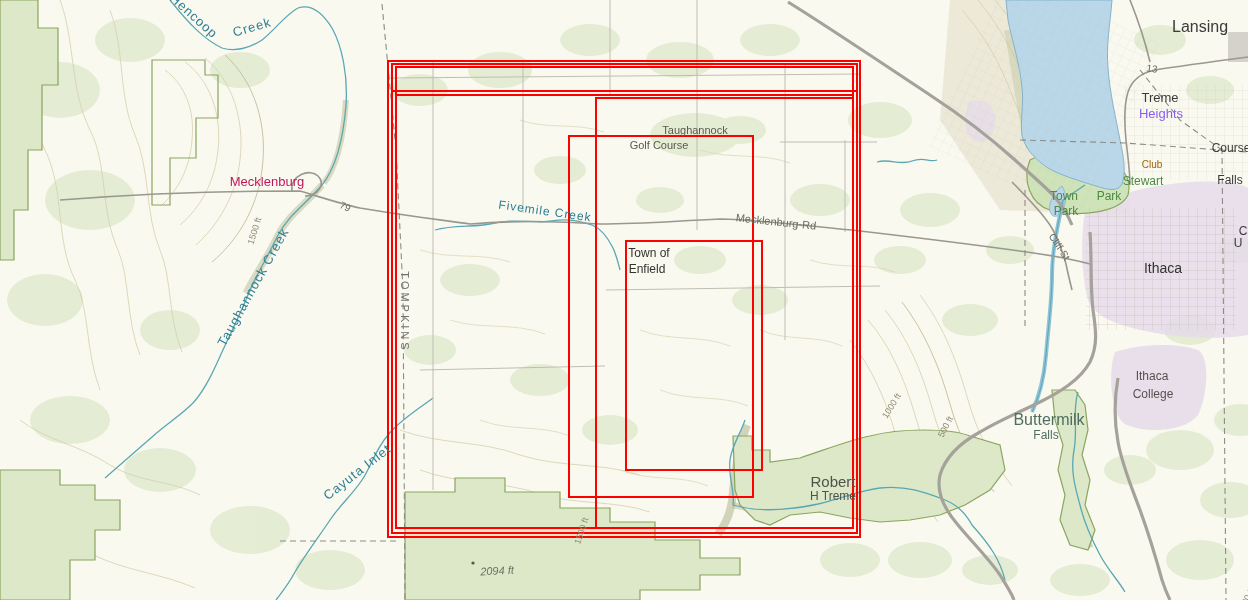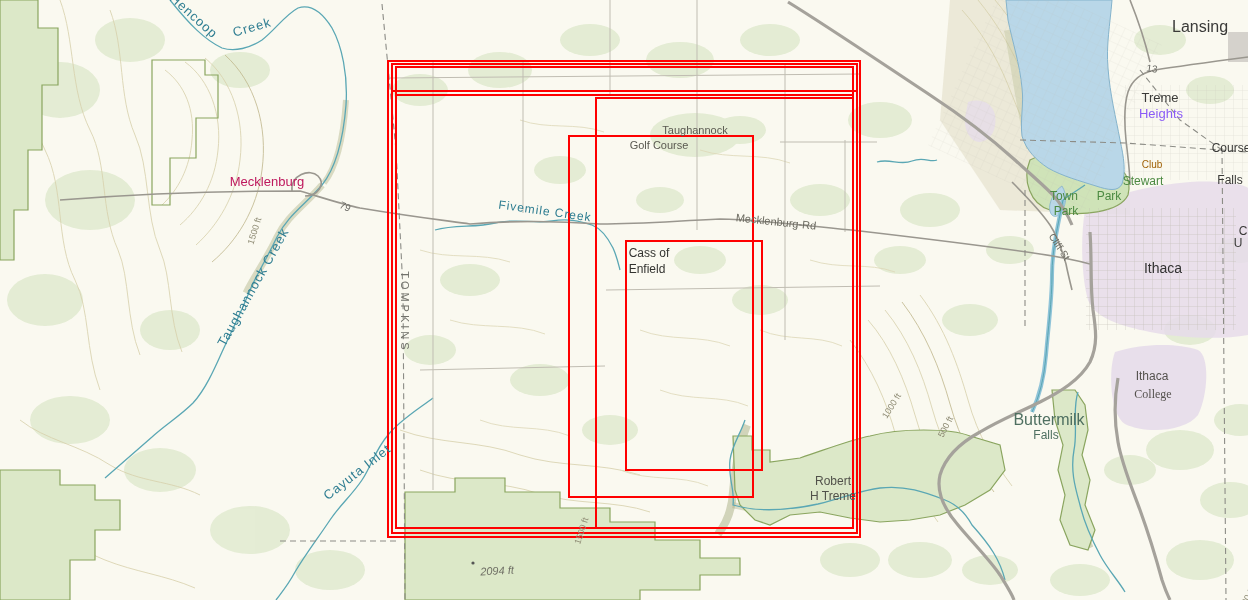--- a/index.html
+++ b/index.html
@@ -206,25 +206,25 @@
       <div class="maplabel" style="left: 194px; top: 16px; color: rgb(46, 125, 145); font-size: 13px; transform: translate(-50%, -50%) rotate(42deg); letter-spacing: 1px;">Hencoop</div>
       <div class="maplabel" style="left: 252px; top: 27px; color: rgb(46, 125, 145); font-size: 13px; transform: translate(-50%, -50%) rotate(-16deg); letter-spacing: 1px;">Creek</div>
       <div class="maplabel" style="left: 253px; top: 287px; color: rgb(46, 125, 145); font-size: 13px; transform: translate(-50%, -50%) rotate(-61deg); letter-spacing: 1px;">Taughannock Creek</div>
       <div class="maplabel" style="left: 357px; top: 472px; color: rgb(46, 125, 145); font-size: 13px; transform: translate(-50%, -50%) rotate(-38deg); letter-spacing: 1px;">Cayuta Inlet</div>
       <div class="maplabel" style="left: 545px; top: 211px; color: rgb(46, 125, 145); font-size: 12px; transform: translate(-50%, -50%) rotate(8deg); letter-spacing: 1px;">Fivemile Creek</div>
       <div class="maplabel" style="left: 267px; top: 181px; color: #be185d; font-size: 13px; transform: translate(-50%, -50%) rotate(0deg); text-align: center;">Mecklenburg</div>
       <div class="maplabel" style="left: 345px; top: 207px; color: rgb(106, 106, 100); font-size: 10px; transform: translate(-50%, -50%) rotate(24deg);">79</div>
       <div class="maplabel" style="left: 1152px; top: 69px; color: rgb(106, 106, 100); font-size: 10px; transform: translate(-50%, -50%) rotate(8deg);">13</div>
       <div class="maplabel" style="left: 776px; top: 222px; color: rgb(107, 106, 96); font-size: 11px; transform: translate(-50%, -50%) rotate(6deg);">Mecklenburg-Rd</div>
       <div class="maplabel" style="left: 404px; top: 312px; color: rgb(113, 113, 106); font-size: 11px; transform: translate(-50%, -50%) rotate(90deg); letter-spacing: 3px;">TOMPKINS</div>
-      <div class="maplabel" style="left: 649px; top: 253px; color: rgb(51, 51, 48); font-size: 12px; transform: translate(-50%, -50%) rotate(0deg);">Cass of</div>
+      <div class="maplabel" style="left: 649px; top: 253px; color: rgb(51, 51, 48); font-size: 12px; transform: translate(-50%, -50%) rotate(0deg);">Town of</div>
       <div class="maplabel" style="left: 647px; top: 269px; color: rgb(51, 51, 48); font-size: 12px; transform: translate(-50%, -50%) rotate(0deg);">Enfield</div>
       <div class="maplabel" style="left: 695px; top: 130px; color: rgb(90, 89, 81); font-size: 11px; transform: translate(-50%, -50%) rotate(0deg);">Taughannock</div>
       <div class="maplabel" style="left: 659px; top: 145px; color: rgb(90, 89, 81); font-size: 11px; transform: translate(-50%, -50%) rotate(0deg);">Golf Course</div>
-      <div class="maplabel" style="left: 833px; top: 481px; color: rgb(81, 81, 74); font-size: 12px; transform: translate(-50%, -50%) rotate(0deg);">Robert</div>
+      <div class="maplabel" style="left: 833px; top: 481px; color: rgb(81, 81, 74); font-size: 15px; transform: translate(-50%, -50%) rotate(0deg);">Robert</div>
       <div class="maplabel" style="left: 833px; top: 496px; color: rgb(81, 81, 74); font-size: 12px; transform: translate(-50%, -50%) rotate(0deg); text-align: center;">H Treme</div>
       <div class="maplabel" style="left: 255px; top: 231px; color: rgb(142, 139, 116); font-size: 9px; transform: translate(-50%, -50%) rotate(-73deg);">1500 ft</div>
       <div class="maplabel" style="left: 892px; top: 406px; color: rgb(142, 139, 116); font-size: 9px; transform: translate(-50%, -50%) rotate(-58deg);">1000 ft</div>
       <div class="maplabel" style="left: 946px; top: 427px; color: rgb(142, 139, 116); font-size: 9px; transform: translate(-50%, -50%) rotate(-62deg);">500 ft</div>
       <div class="maplabel" style="left: 582px; top: 531px; color: rgb(142, 139, 116); font-size: 9px; transform: translate(-50%, -50%) rotate(-72deg);">1500 ft</div>
       <div class="maplabel" style="left: 1246px; top: 601px; color: rgb(142, 139, 116); font-size: 9px; transform: translate(-50%, -50%) rotate(-60deg);">1500 ft</div>
       <div class="maplabel" style="left: 497px; top: 571px; color: rgb(111, 111, 101); font-size: 11px; transform: translate(-50%, -50%) rotate(-3deg); font-style: italic;">2094 ft</div>
       <div class="maplabel" style="left: 1200px; top: 27px; color: rgb(58, 58, 56); font-size: 16px; transform: translate(-50%, -50%) rotate(0deg);">Lansing</div>
       <div class="maplabel" style="left: 1160px; top: 97px; color: rgb(58, 58, 56); font-size: 13px; transform: translate(-50%, -50%) rotate(0deg);">Treme</div>
       <div class="maplabel" style="left: 1161px; top: 113px; color: #8b5cf6; font-size: 13px; transform: translate(-50%, -50%) rotate(0deg); text-align: center;">Heights</div>
@@ -235,16 +235,16 @@
       <div class="maplabel" style="left: 1066px; top: 211px; color: rgb(76, 138, 66); font-size: 12px; transform: translate(-50%, -50%) rotate(0deg);">Park</div>
       <div class="maplabel" style="left: 1059px; top: 247px; color: rgb(107, 106, 96); font-size: 10px; transform: translate(-50%, -50%) rotate(56deg);">Cliff-St</div>
       <div class="maplabel" style="left: 1231px; top: 148px; color: rgb(58, 58, 56); font-size: 12px; transform: translate(-50%, -50%) rotate(0deg);">Course</div>
       <div class="maplabel" style="left: 1152px; top: 165px; color: #a16207; font-size: 10px; transform: translate(-50%, -50%) rotate(0deg);">Club</div>
       <div class="maplabel" style="left: 1230px; top: 180px; color: rgb(58, 58, 56); font-size: 12px; transform: translate(-50%, -50%) rotate(0deg);">Falls</div>
       <div class="maplabel" style="left: 1243px; top: 231px; color: rgb(58, 58, 56); font-size: 12px; transform: translate(-50%, -50%) rotate(0deg);">C</div>
       <div class="maplabel" style="left: 1238px; top: 243px; color: rgb(58, 58, 56); font-size: 12px; transform: translate(-50%, -50%) rotate(0deg);">U</div>
       <div class="maplabel" style="left: 1049px; top: 420px; color: rgb(78, 111, 96); font-size: 16px; transform: translate(-50%, -50%) rotate(0deg);">Buttermilk</div>
       <div class="maplabel" style="left: 1046px; top: 435px; color: rgb(78, 111, 96); font-size: 12px; transform: translate(-50%, -50%) rotate(0deg);">Falls</div>
       <div class="maplabel" style="left: 1152px; top: 376px; color: rgb(85, 82, 78); font-size: 12px; transform: translate(-50%, -50%) rotate(0deg);">Ithaca</div>
-      <div class="maplabel" style="left: 1153px; top: 394px; color: rgb(85, 82, 78); font-size: 12px; transform: translate(-50%, -50%) rotate(0deg); font-family: Liberation Serif, serif;">College</div>
+      <div class="maplabel" style="left: 1153px; top: 394px; color: rgb(85, 82, 78); font-size: 12px; transform: translate(-50%, -50%) rotate(0deg);">College</div>
     </div>
 
 </div>
 
 </body></html>

